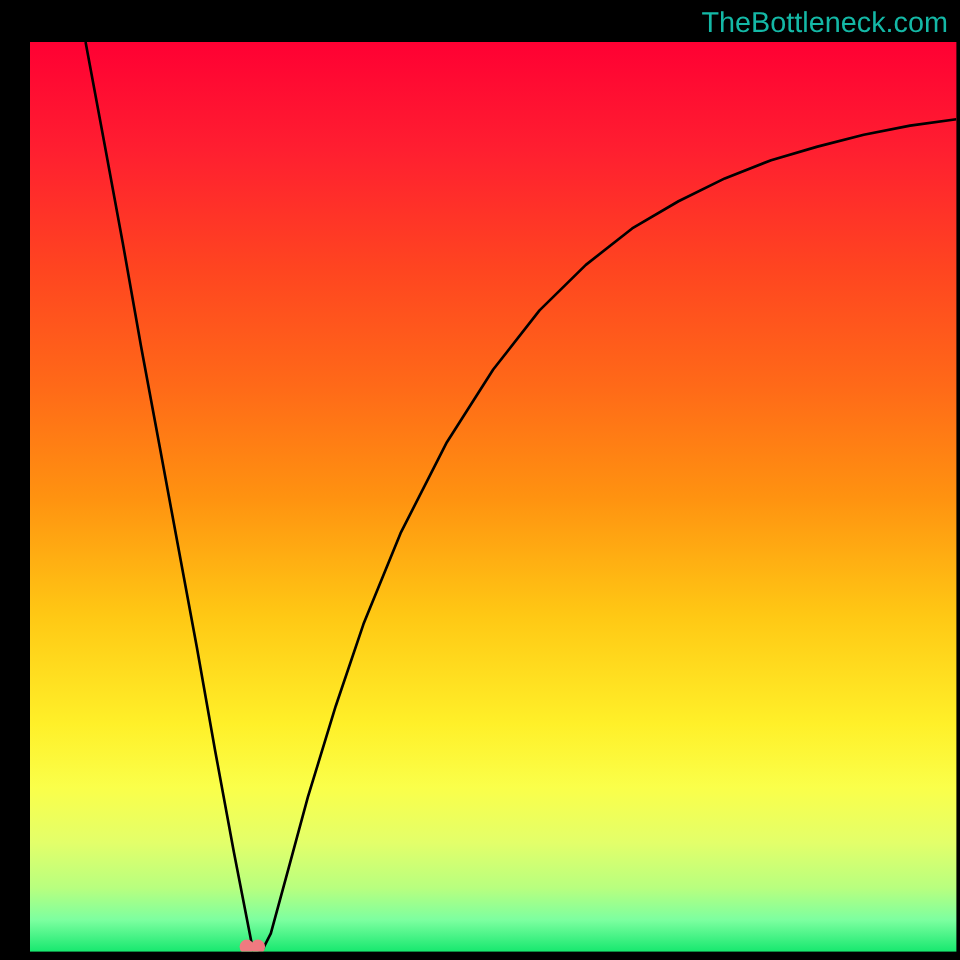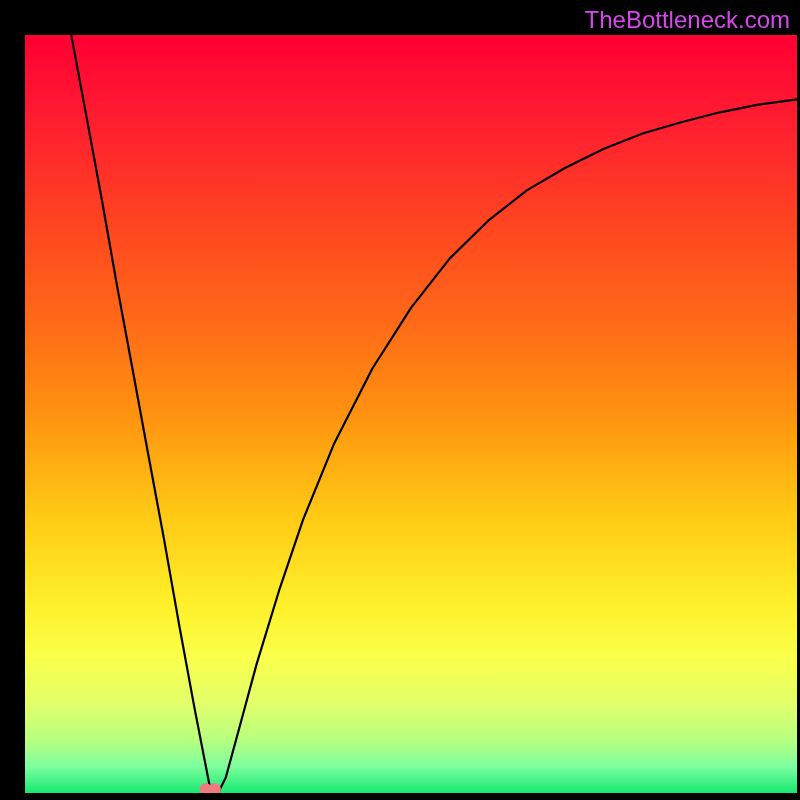--- a/index.html
+++ b/index.html
@@ -8,21 +8,21 @@
     width: 800px;
     height: 800px;
     background: black;
     position: relative;
     overflow: hidden;
   }
   .watermark {
     position: absolute;
     top: 6px;
     right: 10px;
-    color: #d946ef;
+    color: #14b8a6;
     font-family: Arial, sans-serif;
     font-size: 24px;
     z-index: 10;
   }
   svg {
     display: block;
   }
 </style>
 </head>
 <body>

